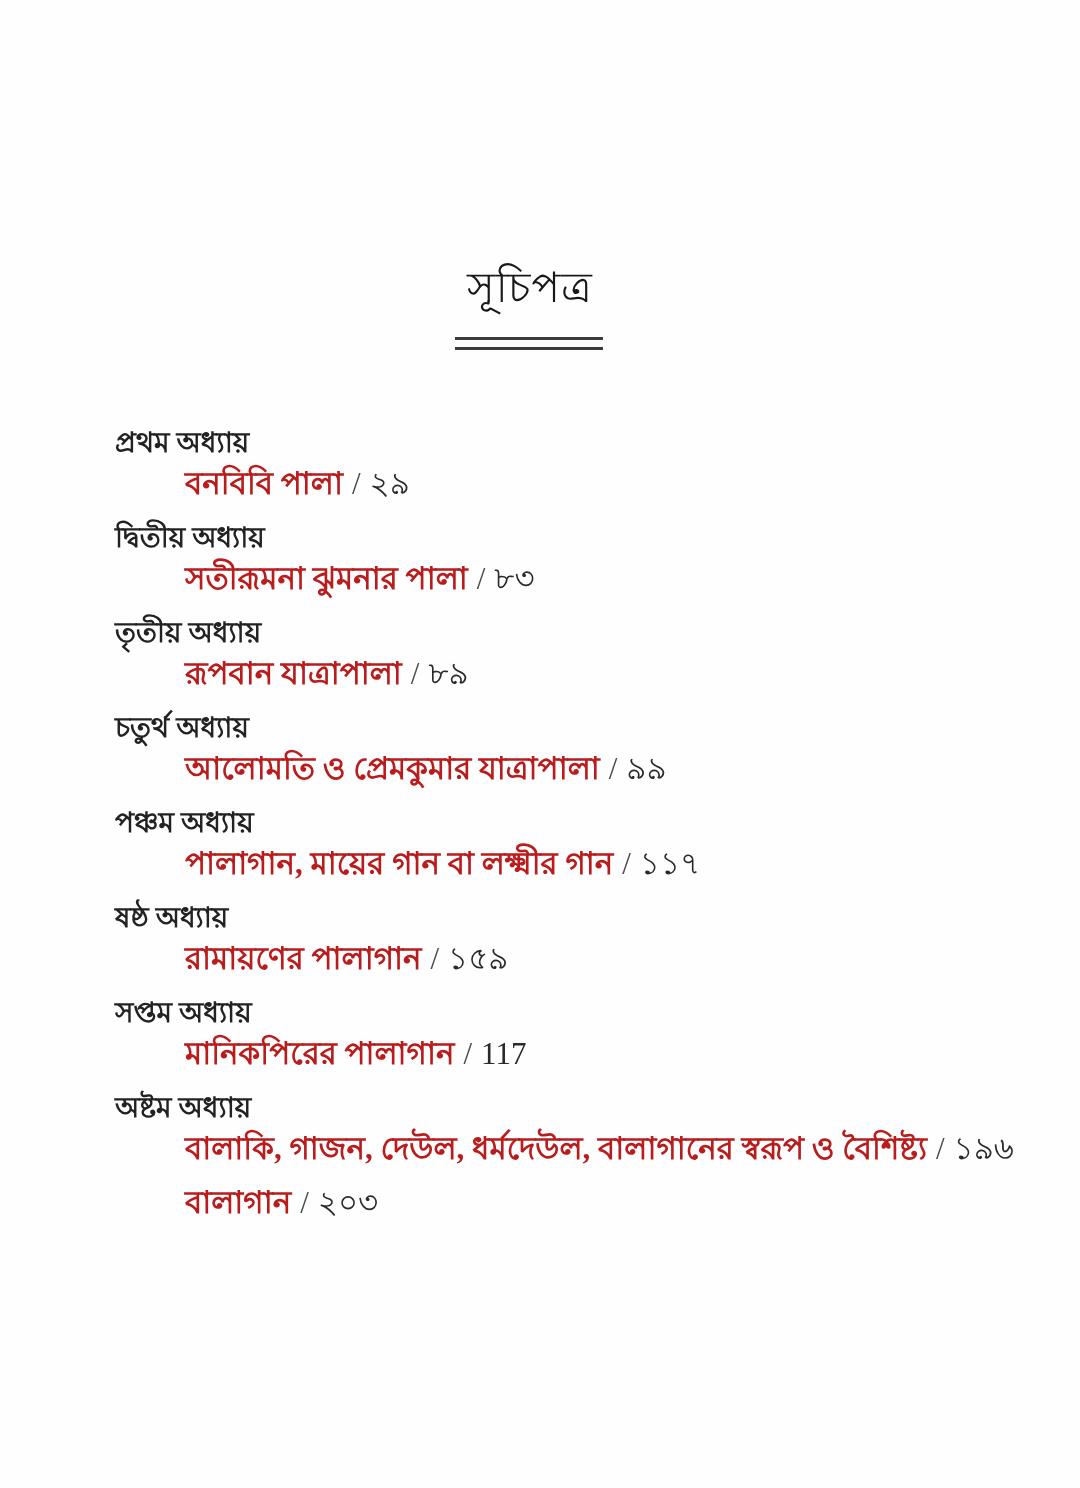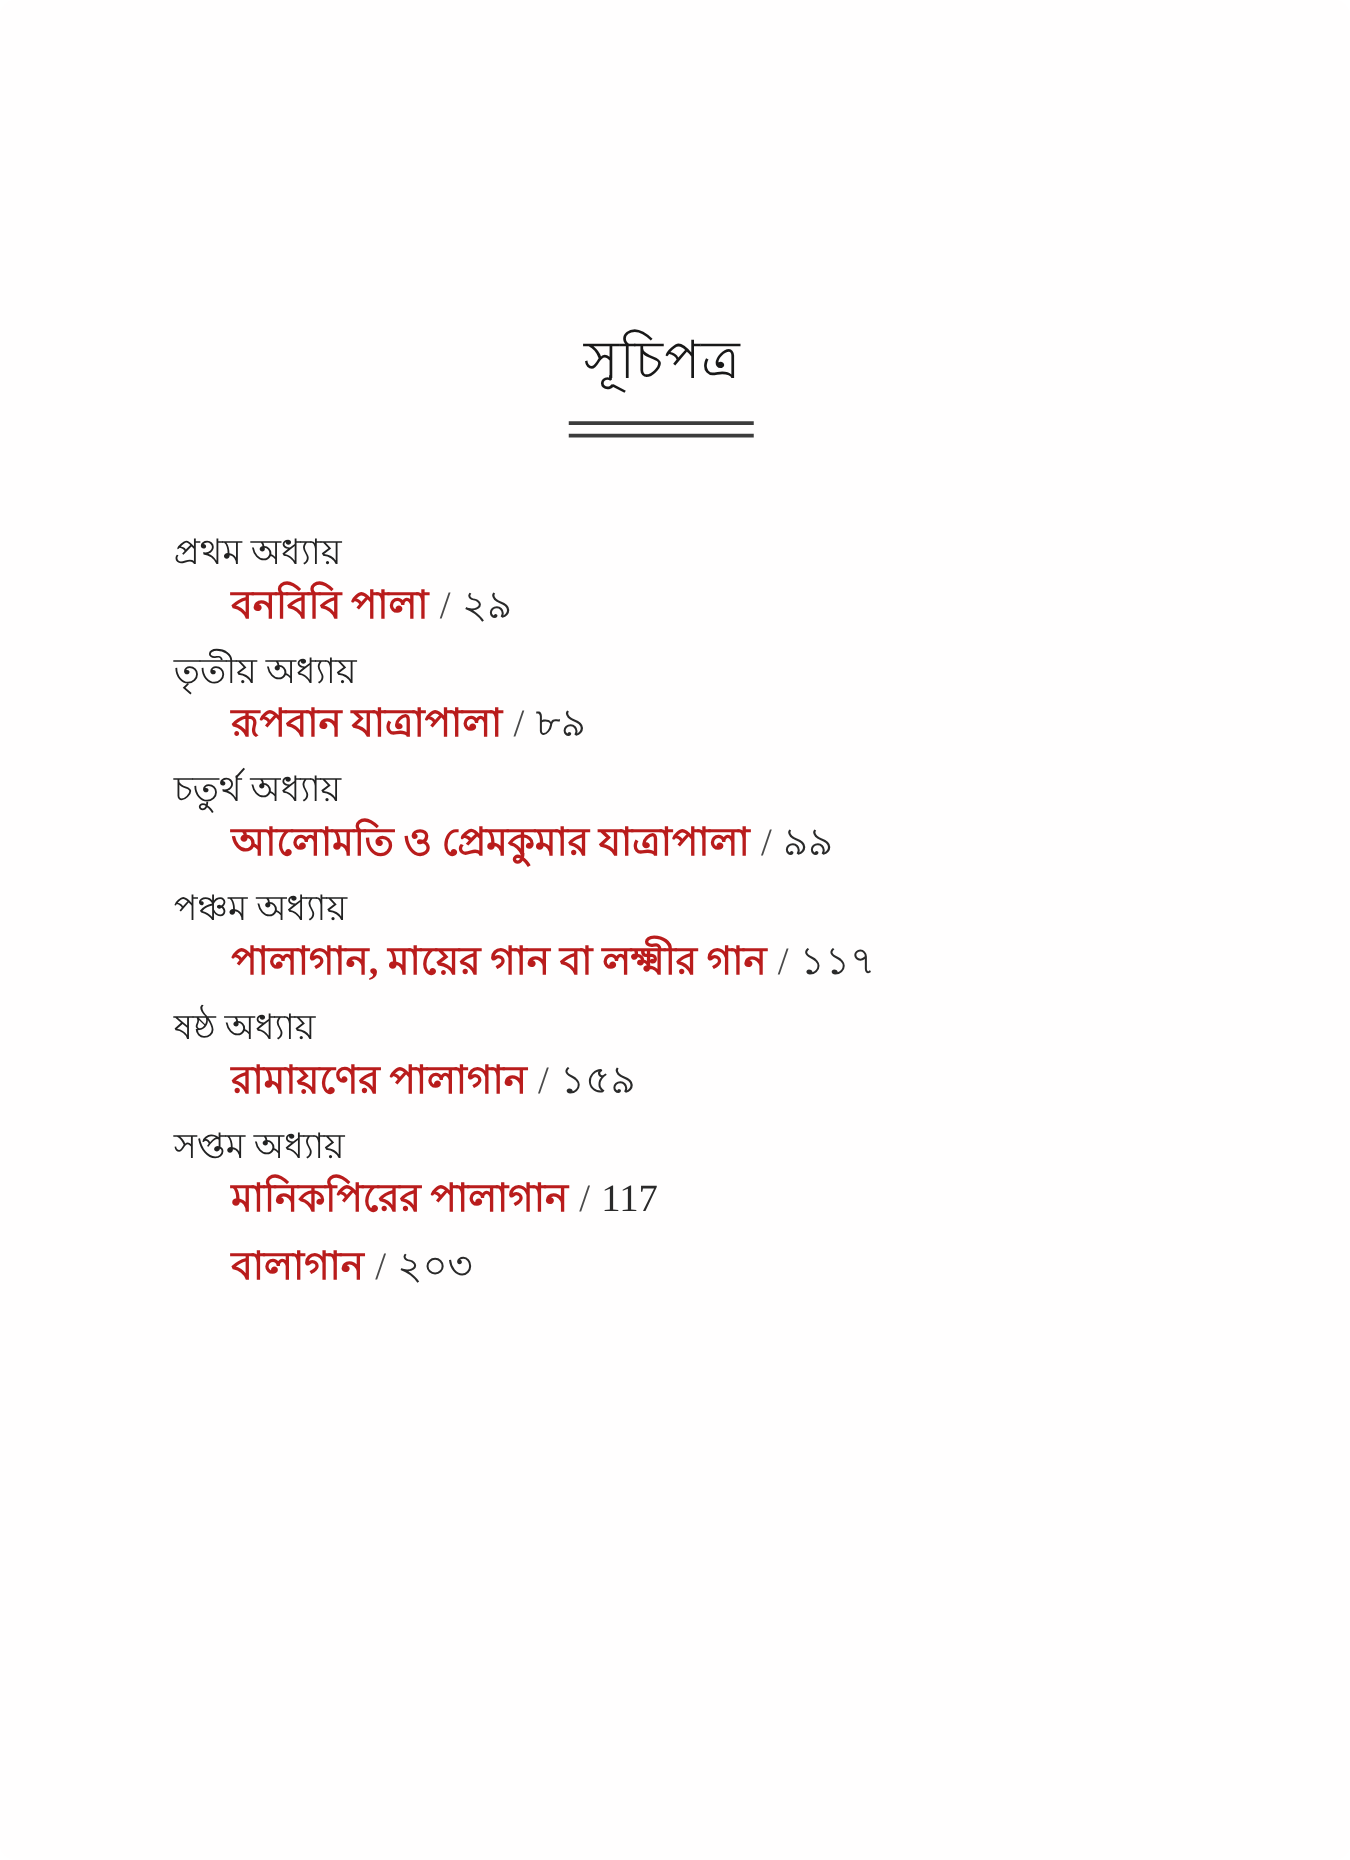--- a/index.html
+++ b/index.html
@@ -42,23 +42,22 @@
     top: 422px;
     left: 115px;
     width: 950px;
   }
   .chapter-block {
     margin-bottom: 13px;
   }
   .chapter-heading {
     font-size: 28px;
     line-height: 41px;
-    font-weight: 400;
+    font-weight: 700;
     color: #222222;
-    margin-left: 24px;
   }
   .chapter-line {
     padding-left: 70px;
     font-size: 31px;
     line-height: 41px;
     white-space: nowrap;
   }
   .work-title {
     font-weight: 700;
     color: #b91c1c;
@@ -83,20 +82,26 @@
 
   <div class="toc">
 
     <div class="chapter-block">
       <div class="chapter-heading">প্রথম অধ্যায়</div>
       <div class="chapter-line">
         <span class="work-title">বনবিবি পালা</span><span class="sep">/</span><span class="page-num">২৯</span>
       </div>
     </div>
 
+    <div class="chapter-block">
+      <div class="chapter-heading">দ্বিতীয় অধ্যায়</div>
+      <div class="chapter-line">
+        <span class="work-title">সতীরূমনা ঝুমনার পালা</span><span class="sep">/</span><span class="page-num">৮৩</span>
+      </div>
+    </div>
 
     <div class="chapter-block">
       <div class="chapter-heading">তৃতীয় অধ্যায়</div>
       <div class="chapter-line">
         <span class="work-title">রূপবান যাত্রাপালা</span><span class="sep">/</span><span class="page-num">৮৯</span>
       </div>
     </div>
 
     <div class="chapter-block">
       <div class="chapter-heading">চতুর্থ অধ্যায়</div>
@@ -119,20 +124,26 @@
       </div>
     </div>
 
     <div class="chapter-block">
       <div class="chapter-heading">সপ্তম অধ্যায়</div>
       <div class="chapter-line">
         <span class="work-title">মানিকপিরের পালাগান</span><span class="sep">/</span><span class="page-num">117</span>
       </div>
     </div>
 
+    <div class="chapter-block">
+      <div class="chapter-heading">অষ্টম অধ্যায়</div>
+      <div class="chapter-line">
+        <span class="work-title">বালাকি, গাজন, দেউল, ধর্মদেউল, বালাগানের স্বরূপ ও বৈশিষ্ট্য</span><span class="sep">/</span><span class="page-num">১৯৬</span>
+      </div>
+    </div>
 
     <div class="chapter-block">
       <div class="chapter-line">
         <span class="work-title">বালাগান</span><span class="sep">/</span><span class="page-num">২০৩</span>
       </div>
     </div>
 
   </div>
 </div>
 

